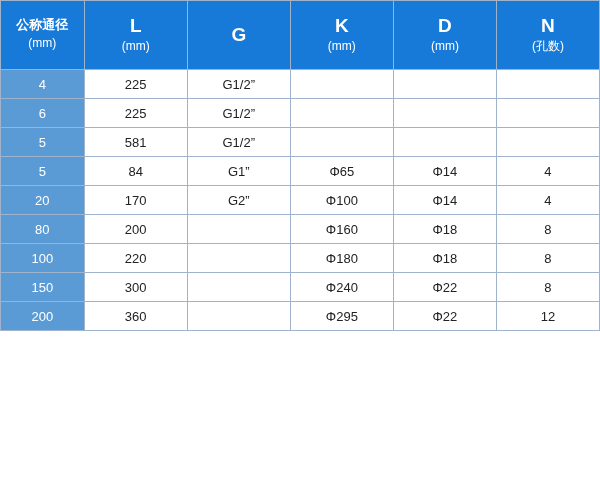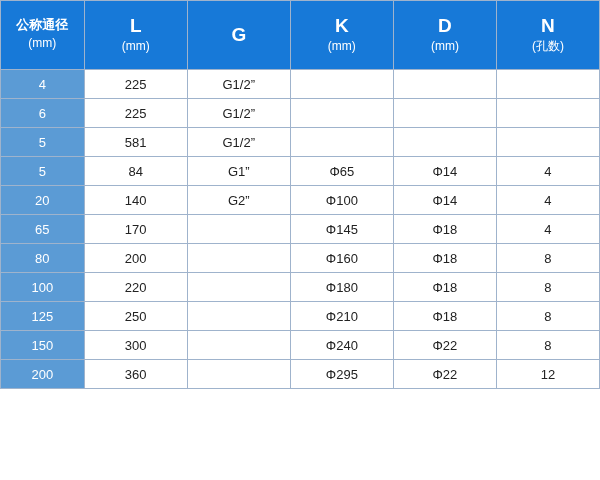--- a/index.html
+++ b/index.html
@@ -137,55 +137,39 @@
     <tr>
       <td class="dn">5</td>
       <td>84</td>
       <td>G1”</td>
       <td>Φ65</td>
       <td>Φ14</td>
       <td>4</td>
     </tr>
     <tr>
       <td class="dn">20</td>
-      <td>140</td>
+      <td>170</td>
       <td>G2”</td>
       <td>Φ100</td>
       <td>Φ14</td>
-      <td>4</td>
-    </tr>
-    <tr>
-      <td class="dn">65</td>
-      <td>170</td>
-      <td></td>
-      <td>Φ145</td>
-      <td>Φ18</td>
       <td>4</td>
     </tr>
     <tr>
       <td class="dn">80</td>
       <td>200</td>
       <td></td>
       <td>Φ160</td>
       <td>Φ18</td>
       <td>8</td>
     </tr>
     <tr>
       <td class="dn">100</td>
       <td>220</td>
       <td></td>
       <td>Φ180</td>
-      <td>Φ18</td>
-      <td>8</td>
-    </tr>
-    <tr>
-      <td class="dn">125</td>
-      <td>250</td>
-      <td></td>
-      <td>Φ210</td>
       <td>Φ18</td>
       <td>8</td>
     </tr>
     <tr>
       <td class="dn">150</td>
       <td>300</td>
       <td></td>
       <td>Φ240</td>
       <td>Φ22</td>
       <td>8</td>

